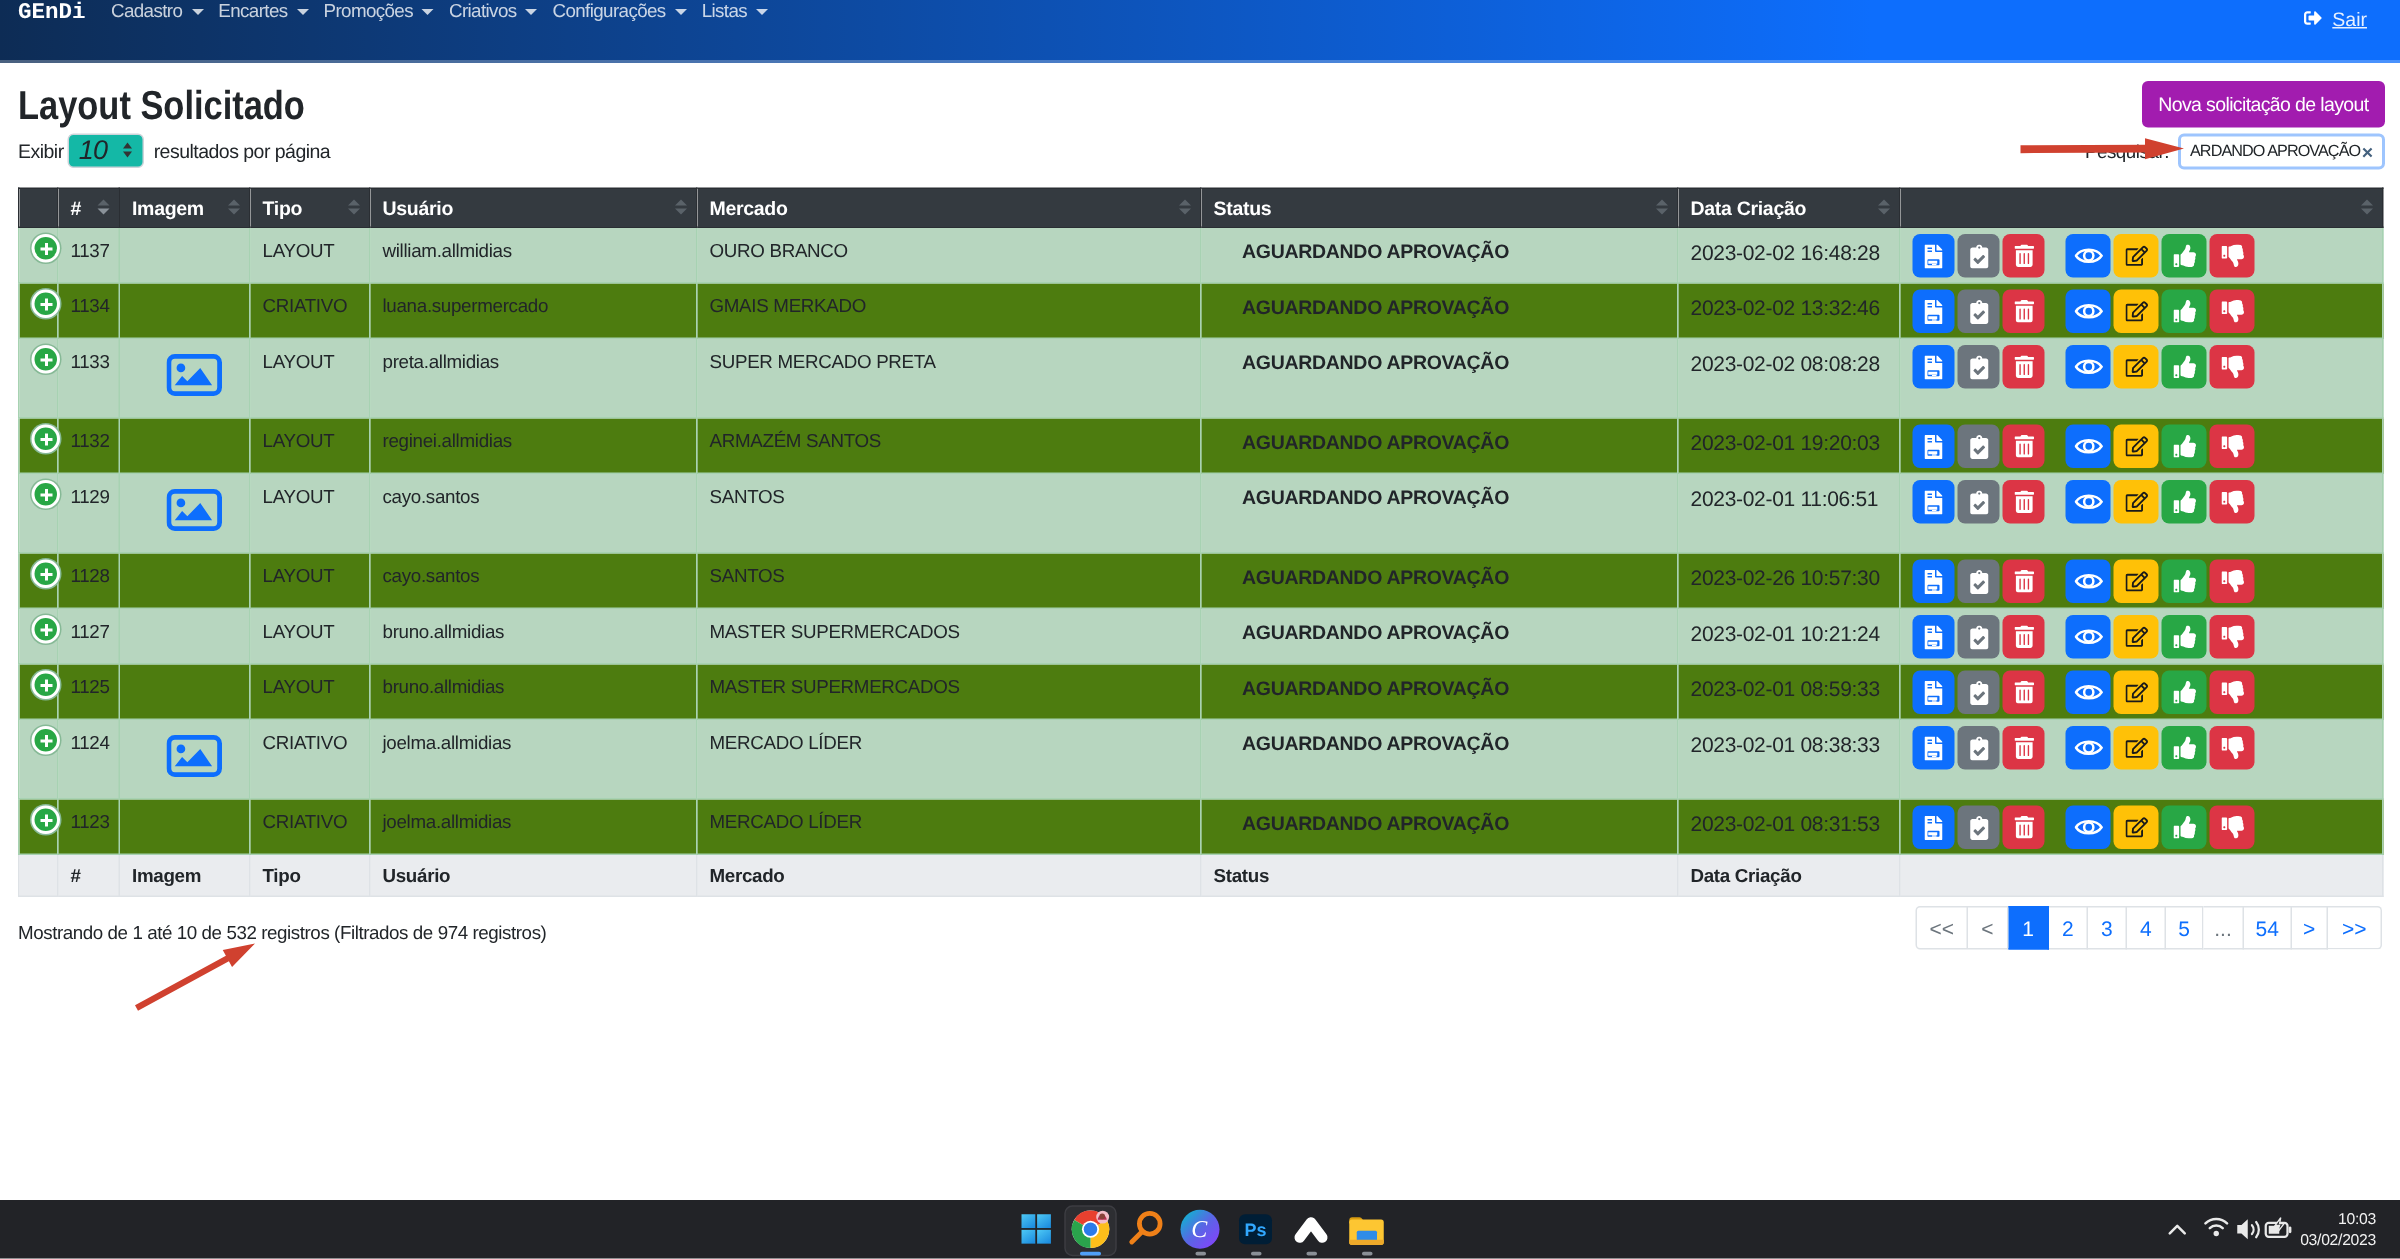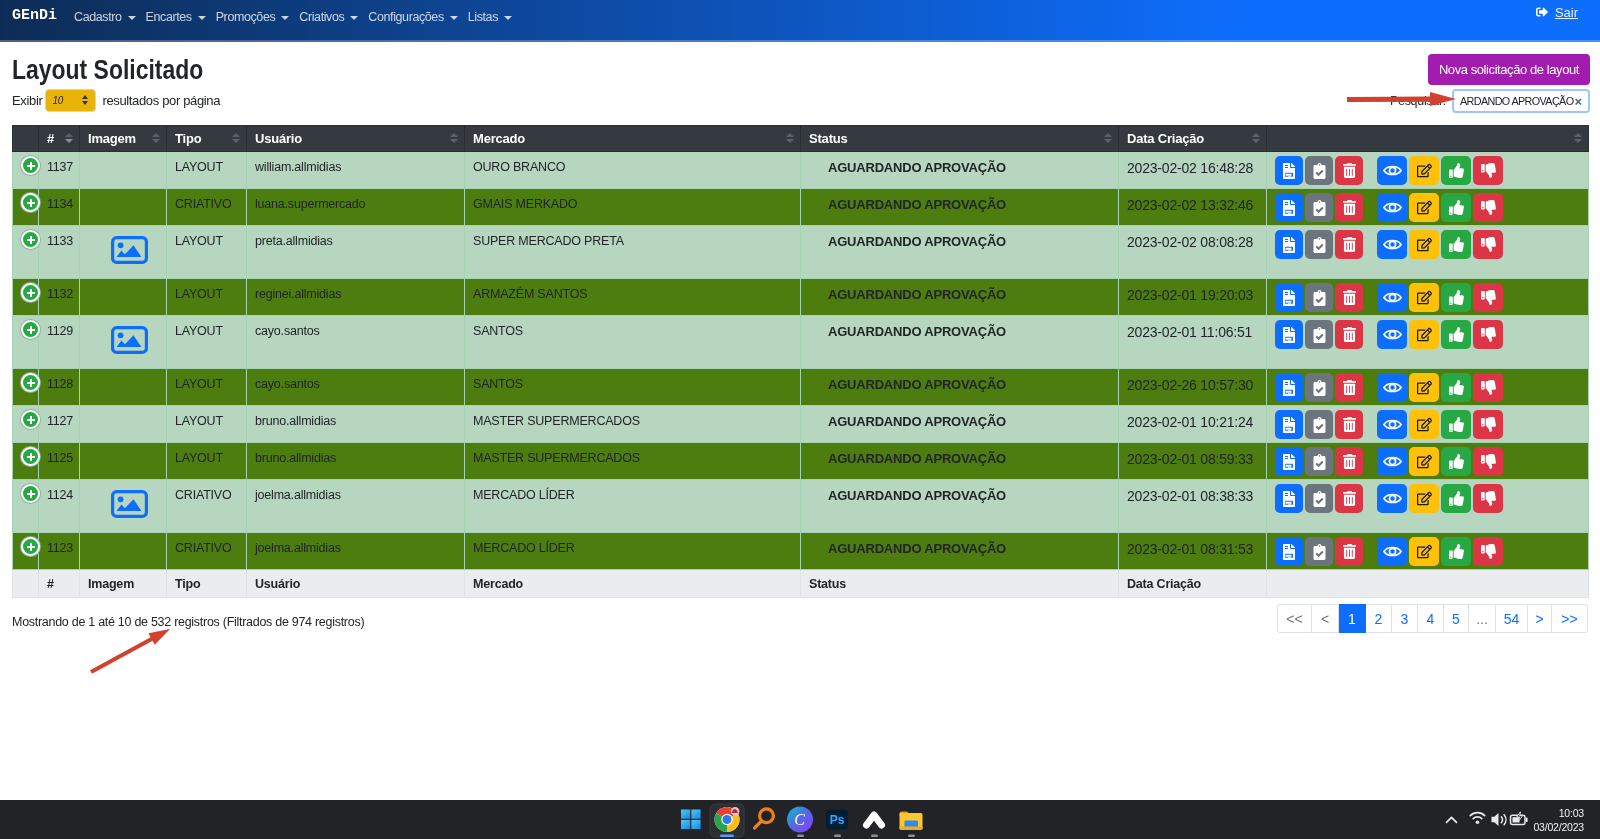--- a/index.html
+++ b/index.html
@@ -1,42 +1,42 @@
 <!DOCTYPE html>
 <html><head>
 <meta charset="utf-8">
 <style>
 * { margin:0; padding:0; box-sizing:border-box; }
 html,body { width:1600px; height:839px; overflow:hidden; background:#fff;
   font-family:"Liberation Sans", sans-serif; color:#212529; }
 
 .navbar { position:absolute; left:0; top:0; width:1600px; height:42px;
   background:linear-gradient(to right,#0d2c55 0%,#0d6efd 78%);
-  display:flex; align-items:flex-end; padding:16px 16px;
+  display:flex; align-items:flex-start; padding:0 16px;
   border-bottom:2px solid rgba(255,255,255,0.25); }
 .brand { font-family:"Liberation Mono", monospace; font-weight:bold; font-size:15px;
   color:#fff; margin:0 12px 0 -4px; }
 .nav-item { color:rgba(255,255,255,.78); font-size:12.5px; letter-spacing:-0.4px; padding:0 5px;
   display:flex; align-items:center; }
 .caret { display:inline-block; width:0; height:0; border-left:4px solid transparent;
   border-right:4px solid transparent; border-top:4.5px solid rgba(255,255,255,.78);
   margin-left:6px; margin-top:2px;}
 .sair { position:absolute; right:22px; top:0; height:24px; display:flex; align-items:center;
   color:rgba(255,255,255,.9); font-size:13px;text-decoration:underline; }
 
 h1 { position:absolute; left:12px; top:55px; font-size:27px; font-weight:bold;
   color:#212529; transform:scaleX(0.85); transform-origin:left top; white-space:nowrap; }
 .newbtn { position:absolute; right:10px; top:54px; height:31px; background:#a21caf;
   color:#fff; font-size:13px; letter-spacing:-0.42px; border-radius:4px; display:flex; align-items:center;
   padding:0 11px; }
 .exibir { position:absolute; left:12px; top:88px; height:24px; font-size:13px; letter-spacing:-0.35px;
   display:flex; align-items:center; color:#212529;}
 .sel { display:inline-flex; position:relative; width:51px; height:23px; border:1px solid #ced4da;
-  border-radius:4px; margin:0 6px 0 3px; align-items:center; padding-left:6px; font-size:10px;
-  background:#eab308;font-style:italic; }
+  border-radius:4px; margin:0 6px 0 3px; align-items:center; padding-left:6px; font-size:18px;
+  background:#14b8a6;font-style:italic; }
 .sel .updown { position:absolute; right:7px; top:5px; }
 .updown i { display:block; width:0; height:0; border-left:3px solid transparent;
   border-right:3px solid transparent; }
 .updown i.u { border-bottom:4px solid #333; margin-bottom:2px;}
 .updown i.d { border-top:4px solid #333; }
 .searchwrap { position:absolute; right:10px; top:89px; display:flex; align-items:center;
   font-size:12.5px; letter-spacing:-0.3px;}
 .searchwrap label { margin-right:6px; }
 .searchbox { width:138px; height:24px; border:2px solid #9ec5fe;
   background:#fff; display:flex; align-items:center; padding:0 2px 0 6px; font-size:12px;

